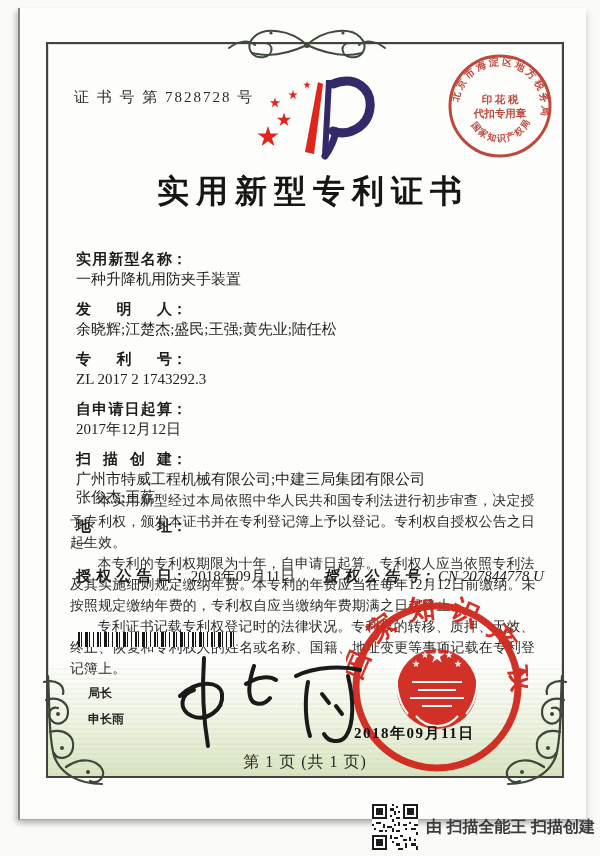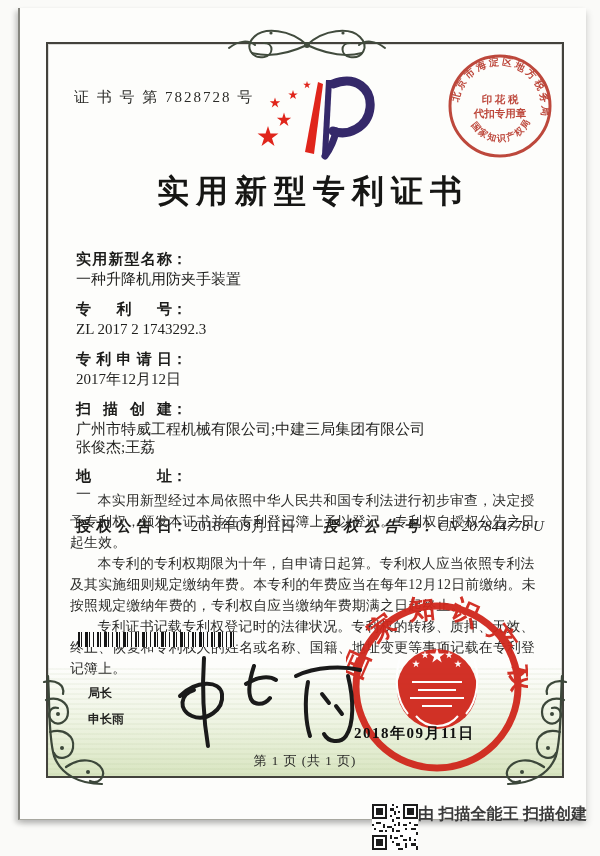--- a/index.html
+++ b/index.html
@@ -60,27 +60,27 @@
     position:absolute; left:30px; top:588px; width:158px; height:15px; z-index:2;
     background: repeating-linear-gradient(90deg,
       #161616 0 2px, #fdfdfb 2px 3px, #161616 3px 4px, #fdfdfb 4px 7px,
       #161616 7px 10px, #fdfdfb 10px 11px, #161616 11px 12px, #fdfdfb 12px 15px,
       #161616 15px 16px, #fdfdfb 16px 19px);
   }
   .director { position:absolute; left:40px; top:636px; z-index:2; font-size:12px; font-weight:700; line-height:26px; color:#242422; }
   .signature { position:absolute; left:102px; top:600px; width:230px; height:112px; z-index:3; }
   .stamp-main { position:absolute; left:298px; top:552px; width:182px; height:182px; z-index:2; opacity:.95; }
   .seal-date { position:absolute; left:306px; top:680px; z-index:3; font-size:15px; font-weight:700; letter-spacing:1.5px; color:#111; }
-  .page-footer { position:absolute; left:0; right:0; top:708px; text-align:center; z-index:2; font-size:13px; color:#2a2a28; letter-spacing:1px; }
+  .page-footer { position:absolute; left:0; right:0; top:708px; text-align:center; z-index:2; font-size:16px; color:#2a2a28; letter-spacing:1px; }
   .flourish-top { position:absolute; left:163px; top:-21px; width:192px; height:44px; z-index:2; }
   .corner { position:absolute; bottom:-14px; width:88px; height:118px; z-index:2; }
   .corner.left { left:-10px; }
   .corner.right { right:-10px; transform:scaleX(-1); }
   .scan-note {
-    position:absolute; left:372px; top:804px; z-index:6; display:flex; gap:0;
+    position:absolute; left:372px; top:804px; z-index:6; display:flex; align-items:center; gap:8px;
     font-family:"Liberation Sans","DejaVu Sans",sans-serif; font-weight:700; font-size:16px; color:#3a3a3a;
   }
   .qr { width:46px; height:46px; }
   svg text { font-family:"Liberation Serif","DejaVu Serif",serif; }
 </style>
 </head>
 <body>
 
 <div class="paper">
   <div class="frame">
@@ -159,25 +159,29 @@
     </svg>
 
     <div class="title">实用新型专利证书</div>
 
     <div class="fields">
       <div class="f-row">
         <span class="f-label">实用新型名称</span><span class="f-colon">：</span>
         <span class="f-value">一种升降机用防夹手装置</span>
       </div>
       <div class="f-row">
+        <span class="f-label">发明人</span><span class="f-colon">：</span>
+        <span class="f-value">余晓辉;江楚杰;盛民;王强;黄先业;陆任松</span>
+      </div>
+      <div class="f-row">
         <span class="f-label">专利号</span><span class="f-colon">：</span>
         <span class="f-value">ZL 2017 2 1743292.3</span>
       </div>
       <div class="f-row">
-        <span class="f-label">专利申请日</span><span class="f-colon">：</span>
+        <span class="f-label">自申请日起算</span><span class="f-colon">：</span>
         <span class="f-value">2017年12月12日</span>
       </div>
       <div class="f-row">
         <span class="f-label">扫描创建</span><span class="f-colon">：</span>
         <span class="f-value">
           <div>广州市特威工程机械有限公司;中建三局集团有限公司</div>
           <div class="f-line2">张俊杰;王荔</div>
         </span>
       </div>
       <div class="f-row">

